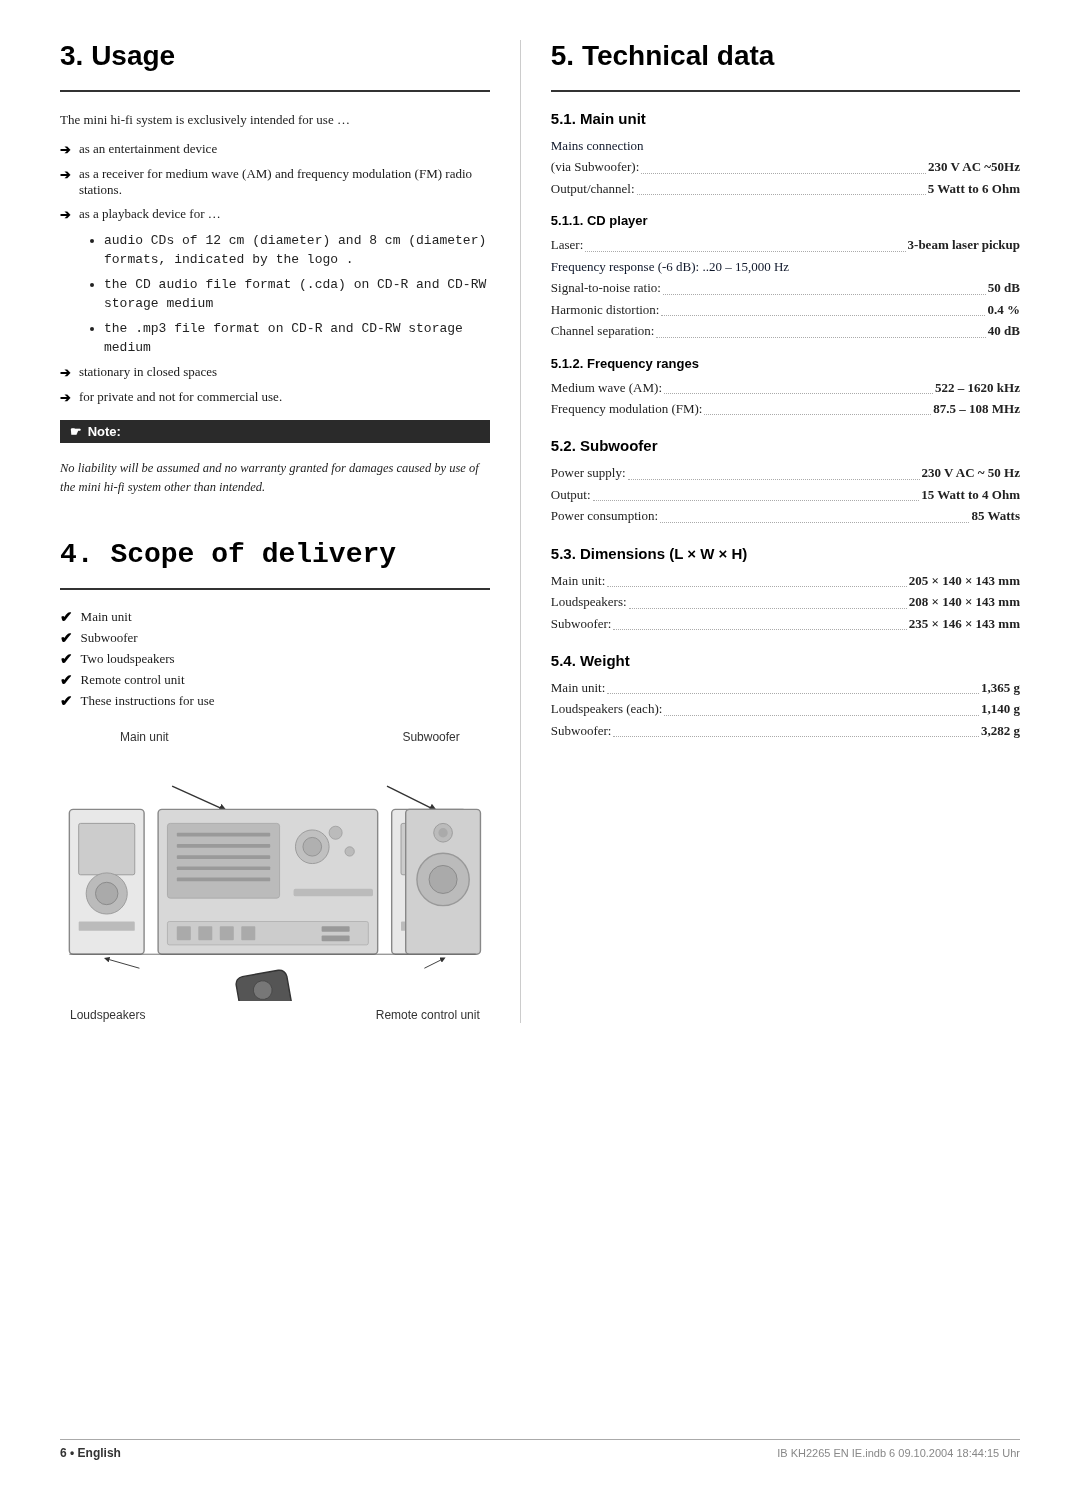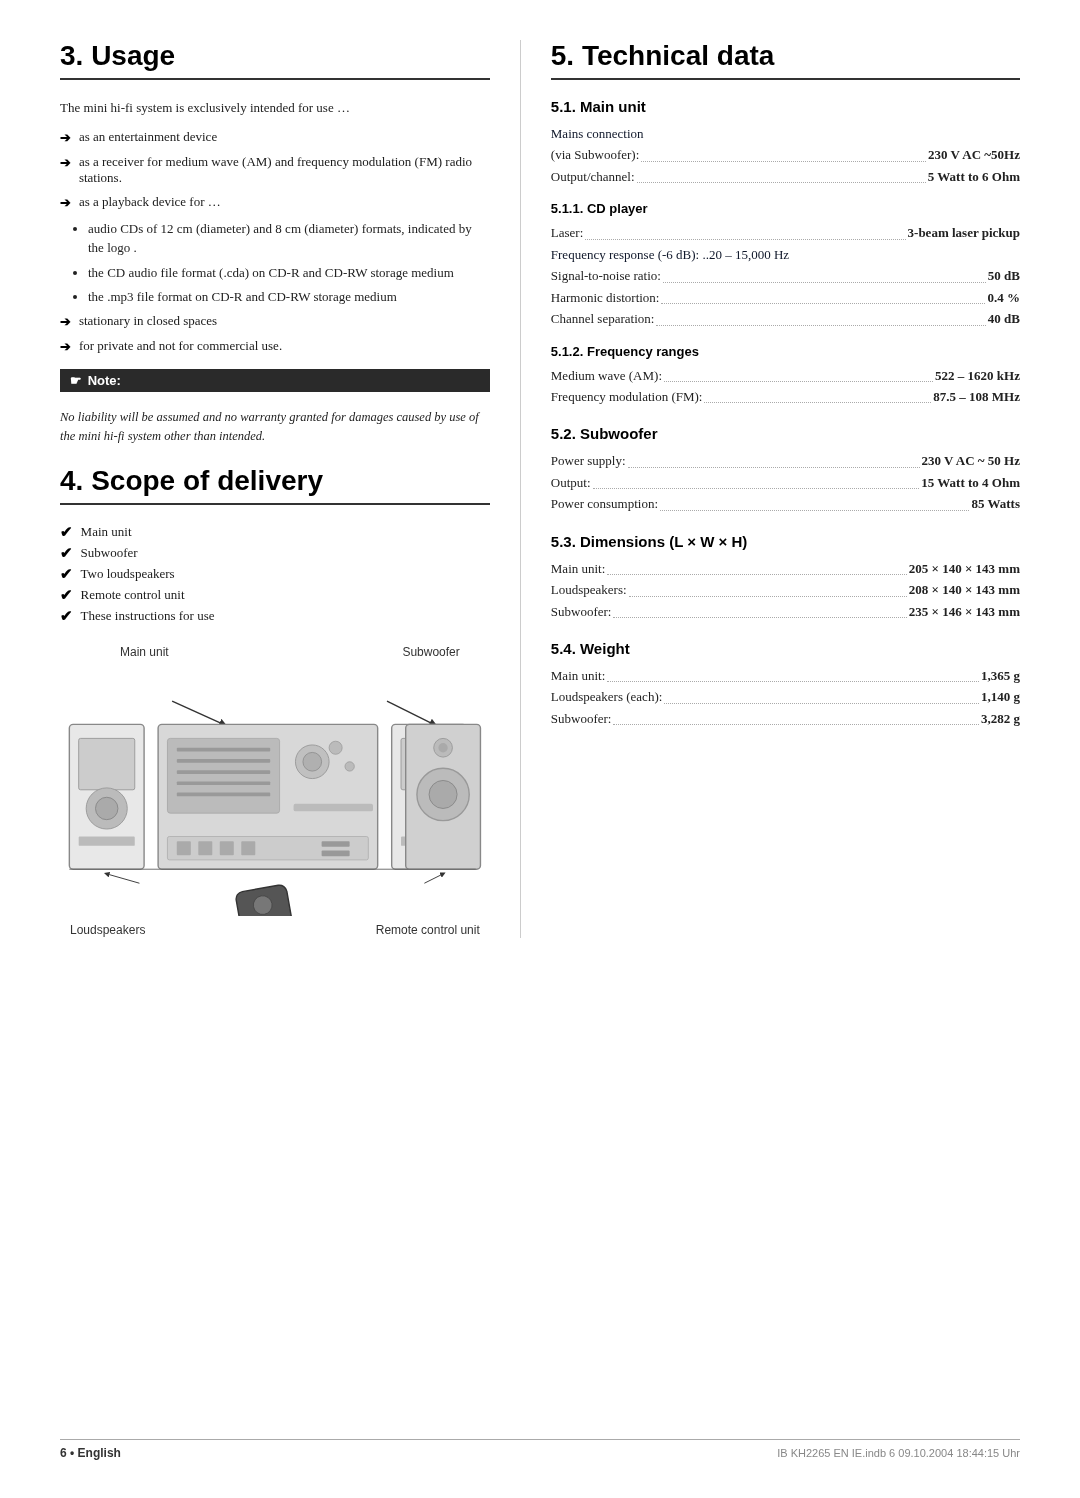--- a/index.html
+++ b/index.html
@@ -31,21 +31,21 @@
     }
     .right-col {
       width: 52%;
       padding-left: 30px;
     }
     h2.section-title {
       font-family: Arial, Helvetica, sans-serif;
       font-size: 28px;
       font-weight: bold;
       border-bottom: 2px solid #333;
-      padding-bottom: 6px;
+      padding-bottom: 18px;
       margin-bottom: 18px;
       color: #000;
     }
     h3.sub-title {
       font-family: Arial, Helvetica, sans-serif;
       font-size: 15px;
       font-weight: bold;
       margin-bottom: 8px;
       margin-top: 18px;
       color: #000;
@@ -71,22 +71,23 @@
       gap: 8px;
     }
     .arrow-icon {
       font-size: 13px;
       margin-top: 1px;
       color: #000;
       flex-shrink: 0;
       font-weight: bold;
     }
     .bullet-sub {
-      margin-left: 28px;
+      margin-left: 44px;
       margin-bottom: 6px;
+      font-family: Liberation Mono, monospace;
     }
     .bullet-sub li {
       list-style: disc;
       margin-bottom: 5px;
       font-size: 13px;
       line-height: 1.5;
       color: #222;
     }
     .note-box {
       background: #2a2a2a;
@@ -234,21 +235,21 @@
         <span class="arrow-icon">➔</span>
         <span>for private and not for commercial use.</span>
       </div>
 
       <div class="note-box">
         <span class="note-icon">☛</span>
         <span>Note:</span>
       </div>
       <p class="note-text-italic">No liability will be assumed and no warranty granted for damages caused by use of the mini hi-fi system other than intended.</p>
 
-      <h2 class="section-title" style="margin-top:20px;">4. Scope of delivery</h2>
+      <h2 class="section-title" style="margin-top:43px;font-family:Liberation Mono, monospace;">4. Scope of delivery</h2>
 
       <ul class="scope-list">
         <li>
           <span class="check-icon">✔</span>
           <span>Main unit</span>
         </li>
         <li>
           <span class="check-icon">✔</span>
           <span>Subwoofer</span>
         </li>

